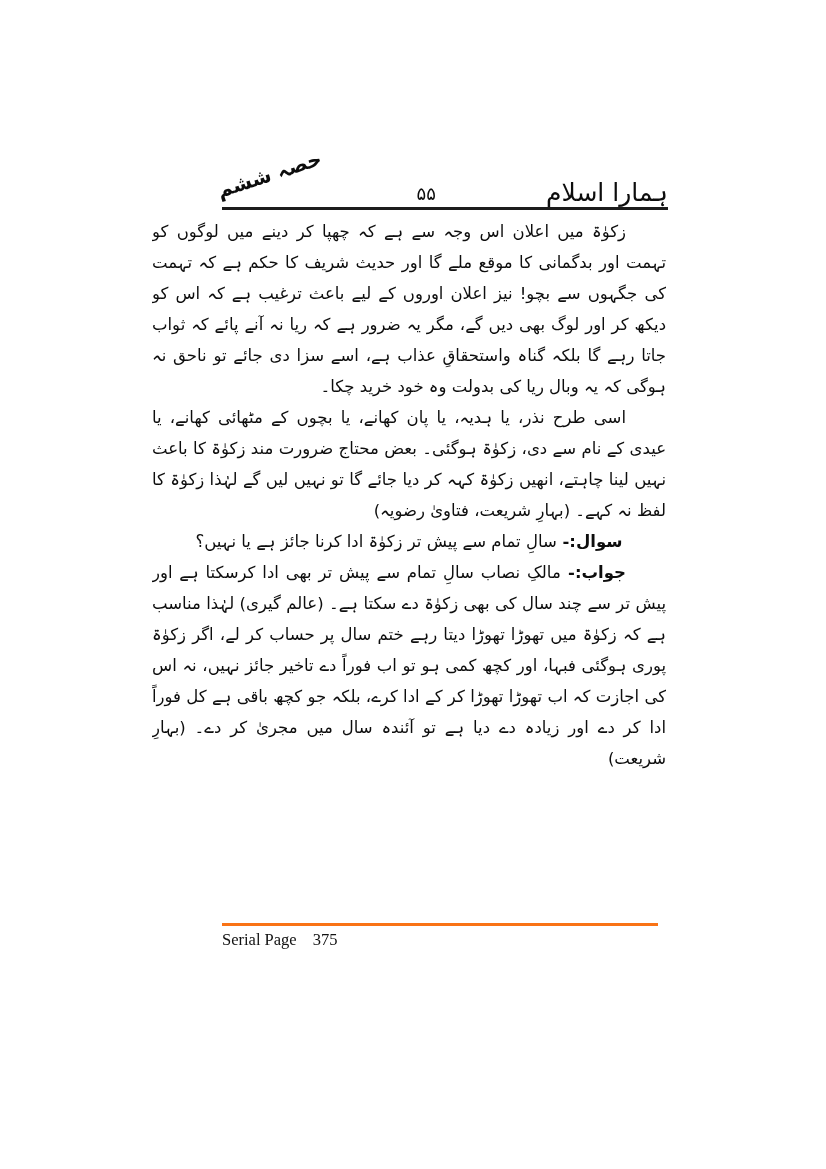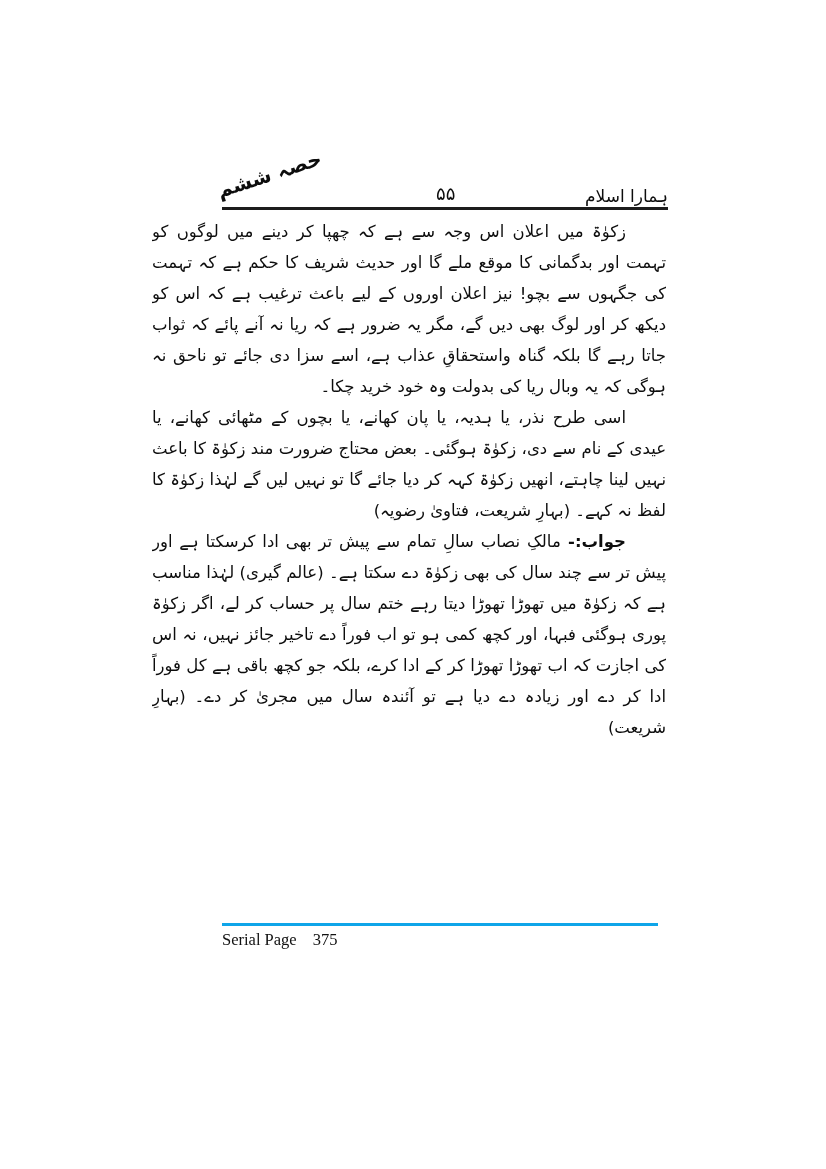--- a/index.html
+++ b/index.html
@@ -29,21 +29,21 @@
     height: 44px;
     border-bottom: 3px solid #1c1c1c;
     direction: rtl;
     display: flex;
     justify-content: space-between;
     align-items: flex-end;
     padding-bottom: 2px;
     box-sizing: border-box;
   }
   .header-right-title {
-    font-size: 17px;
+    font-size: 25px;
     font-weight: 500;
     line-height: 1;
     letter-spacing: 1px;
     margin-left: 24px;
   }
   .header-page-number {
     font-size: 18px;
     font-weight: 400;
     line-height: 1;
     transform: translateY(-2px);
@@ -75,21 +75,21 @@
     text-align: center;
     text-indent: 0;
   }
   .plabel { font-weight: 700; }
   
   .page-footer {
     position: absolute;
     left: 222px;
     top: 923px;
     width: 436px;
-    border-top: 3px solid #0ea5e9;
+    border-top: 3px solid #f97316;
     padding-top: 4px;
     font-family: "Liberation Serif", "DejaVu Serif", serif;
     font-size: 16.5px;
     color: #111;
     direction: ltr;
     text-align: left;
   }
   .serial-number { margin-left: 12px; }
 </style>
 </head>
@@ -99,20 +99,21 @@
 
   <div class="page-header">
     <span class="header-right-title">ہمارا اسلام</span>
     <span class="header-page-number">۵۵</span>
     <span class="header-left-title">حصہ ششم</span>
   </div>
 
   <div class="page-body" id="body-container">
       <div class="para body"><span>زکوٰۃ میں اعلان اس وجہ سے ہے کہ چھپا کر دینے میں لوگوں کو تہمت اور بدگمانی کا موقع ملے گا اور حدیث شریف کا حکم ہے کہ تہمت کی جگہوں سے بچو! نیز اعلان اوروں کے لیے باعث ترغیب ہے کہ اس کو دیکھ کر اور لوگ بھی دیں گے، مگر یہ ضرور ہے کہ ریا نہ آنے پائے کہ ثواب جاتا رہے گا بلکہ گناہ واستحقاقِ عذاب ہے، اسے سزا دی جائے تو ناحق نہ ہوگی کہ یہ وبال ریا کی بدولت وہ خود خرید چکا۔</span></div>
       <div class="para body"><span>اسی طرح نذر، یا ہدیہ، یا پان کھانے، یا بچوں کے مٹھائی کھانے، یا عیدی کے نام سے دی، زکوٰۃ ہوگئی۔ بعض محتاج ضرورت مند زکوٰۃ کا باعث نہیں لینا چاہتے، انھیں زکوٰۃ کہہ کر دیا جائے گا تو نہیں لیں گے لہٰذا زکوٰۃ کا لفظ نہ کہے۔ (بہارِ شریعت، فتاویٰ رضویہ)</span></div>
+      <div class="para question"><span class="plabel">سوال:- </span><span>سالِ تمام سے پیش تر زکوٰۃ ادا کرنا جائز ہے یا نہیں؟</span></div>
       <div class="para answer"><span class="plabel">جواب:- </span><span>مالکِ نصاب سالِ تمام سے پیش تر بھی ادا کرسکتا ہے اور پیش تر سے چند سال کی بھی زکوٰۃ دے سکتا ہے۔ (عالم گیری) لہٰذا مناسب ہے کہ زکوٰۃ میں تھوڑا تھوڑا دیتا رہے ختم سال پر حساب کر لے، اگر زکوٰۃ پوری ہوگئی فبہا، اور کچھ کمی ہو تو اب فوراً دے تاخیر جائز نہیں، نہ اس کی اجازت کہ اب تھوڑا تھوڑا کر کے ادا کرے، بلکہ جو کچھ باقی ہے کل فوراً ادا کر دے اور زیادہ دے دیا ہے تو آئندہ سال میں مجریٰ کر دے۔ (بہارِ شریعت)</span></div>
     </div>
 
   <div class="page-footer">
     <span class="serial-label">Serial Page</span>
     <span class="serial-number">375</span>
   </div>
 
 </div>
 

